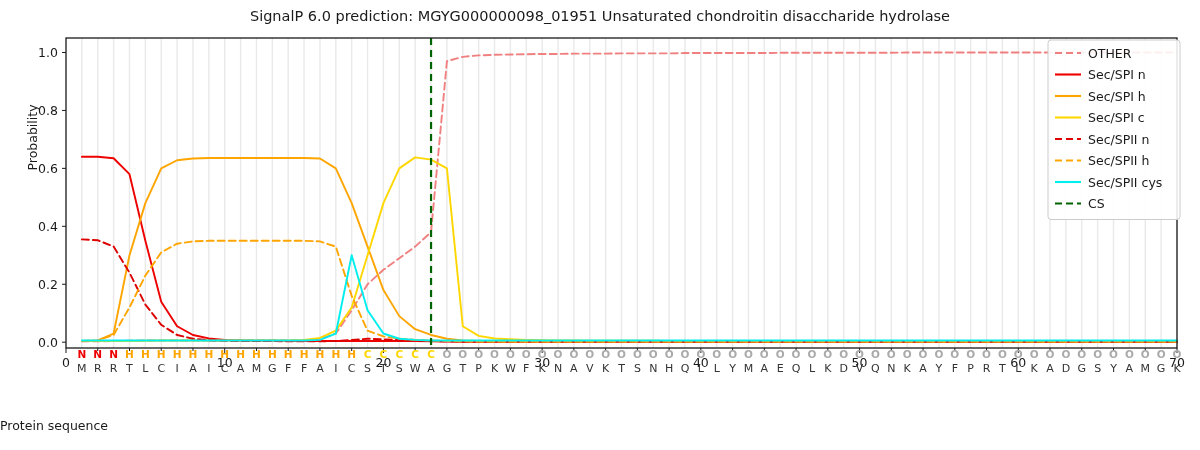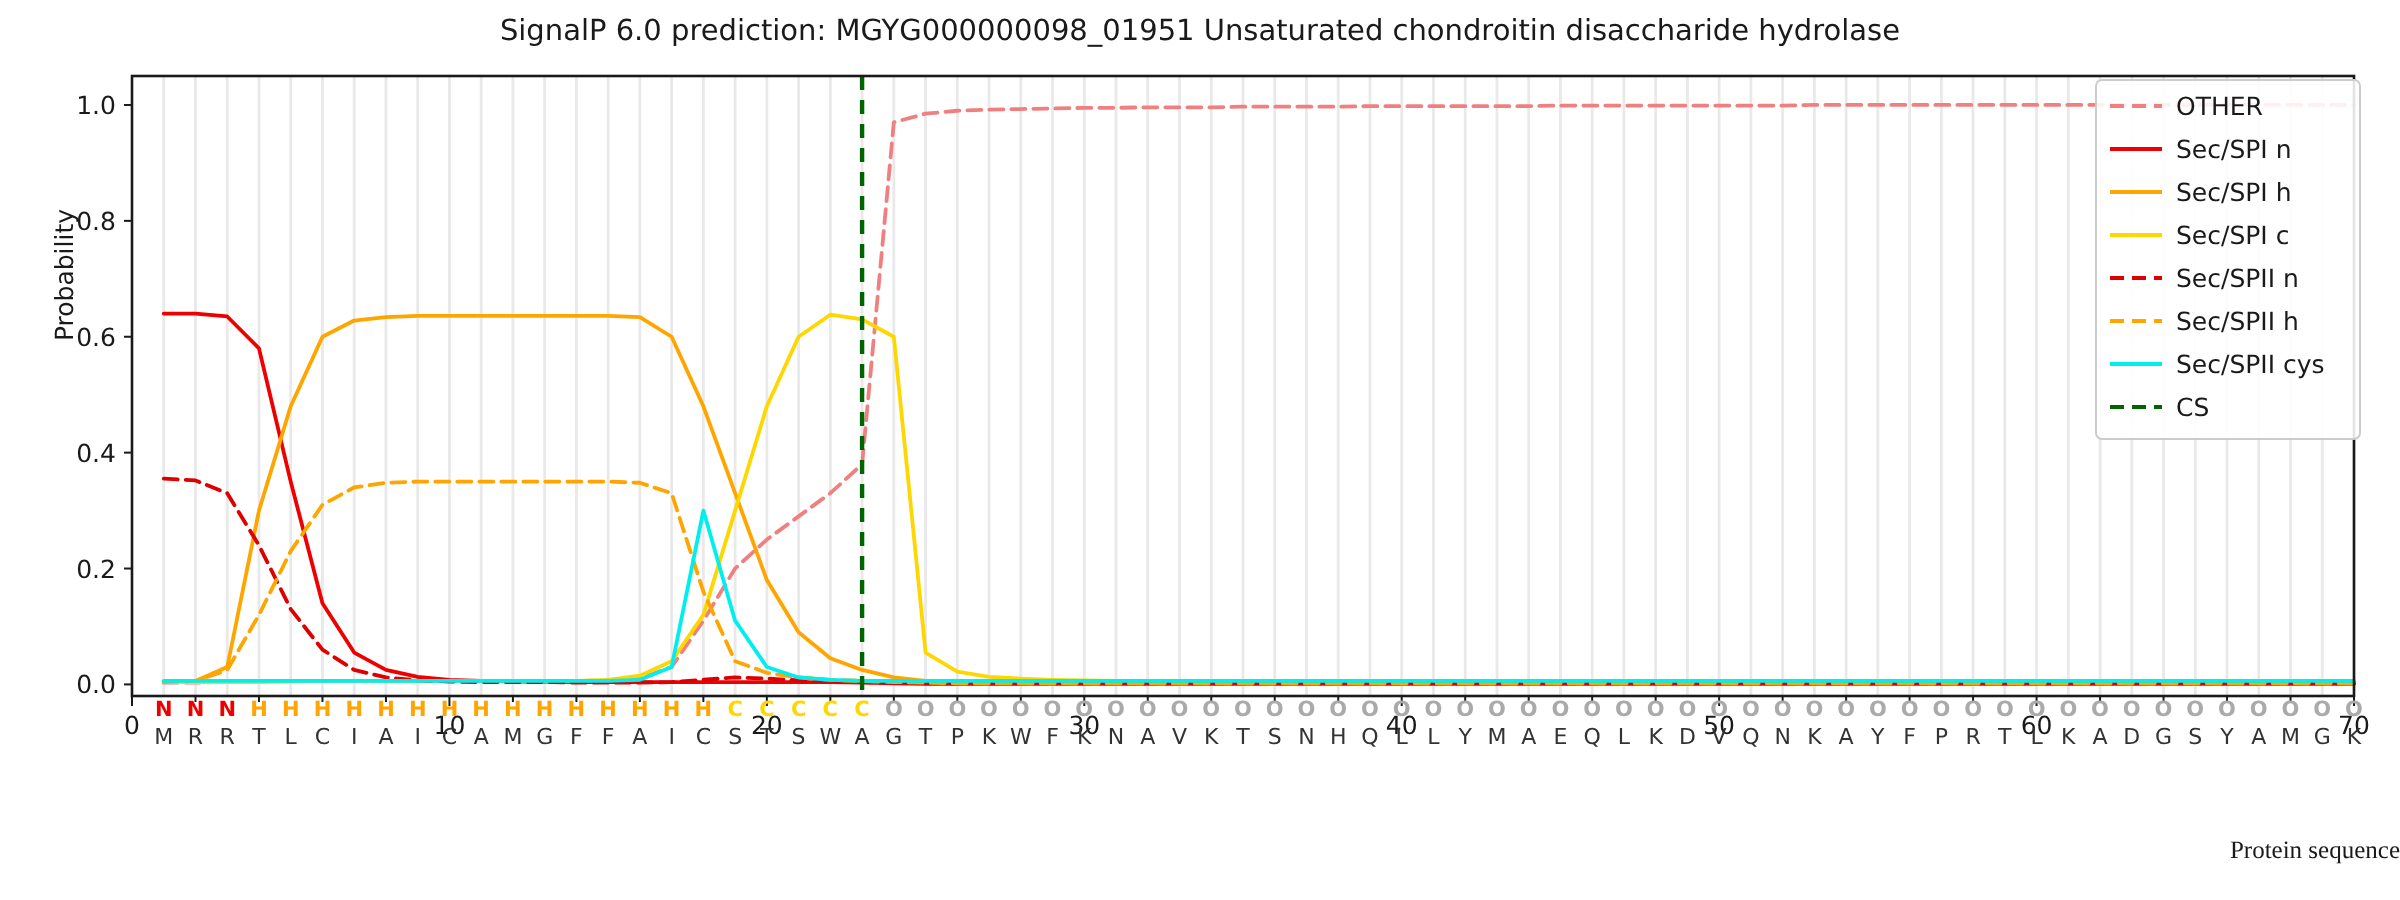--- a/index.html
+++ b/index.html
@@ -1,21 +1,21 @@
 <!DOCTYPE html>
 <html><head>
 <meta charset="utf-8">
 <style>
   html,body{margin:0;padding:0;background:#ffffff;}
   body{width:1200px;height:450px;font-family:"DejaVu Sans","Liberation Sans",sans-serif;overflow:hidden;}
   #root{position:relative;width:1200px;height:315px;}
   #title{position:absolute;left:0;top:8px;width:1200px;text-align:center;font-size:14.5px;color:#1a1a1a;}
   #ylabel{position:absolute;left:-38px;top:130px;width:140px;text-align:center;font-size:12.5px;color:#1a1a1a;
           transform:rotate(-90deg);transform-origin:center center;}
-  #xlabel{position:absolute;left:0;top:418px;width:1200px;text-align:right;font-size:12.5px;color:#1a1a1a;font-family:Liberation Serif, serif;}
+  #xlabel{position:absolute;left:0;top:418px;width:1200px;text-align:left;font-size:12.5px;color:#1a1a1a;}
   svg{position:absolute;left:0;top:0;}
   .ytick,.xtick{font-size:12.5px;fill:#1a1a1a;font-family:"DejaVu Sans","Liberation Sans",sans-serif;}
   .seqchar{font-size:11px;font-family:"DejaVu Sans","Liberation Sans",sans-serif;text-anchor:middle;}
   .regchar{font-size:10.5px;font-family:"DejaVu Sans","Liberation Sans",sans-serif;text-anchor:middle;font-weight:bold;}
   .legtext{font-size:12.5px;fill:#1a1a1a;font-family:"DejaVu Sans","Liberation Sans",sans-serif;}
 </style>
 </head>
 <body>
 
 <div id="root">

